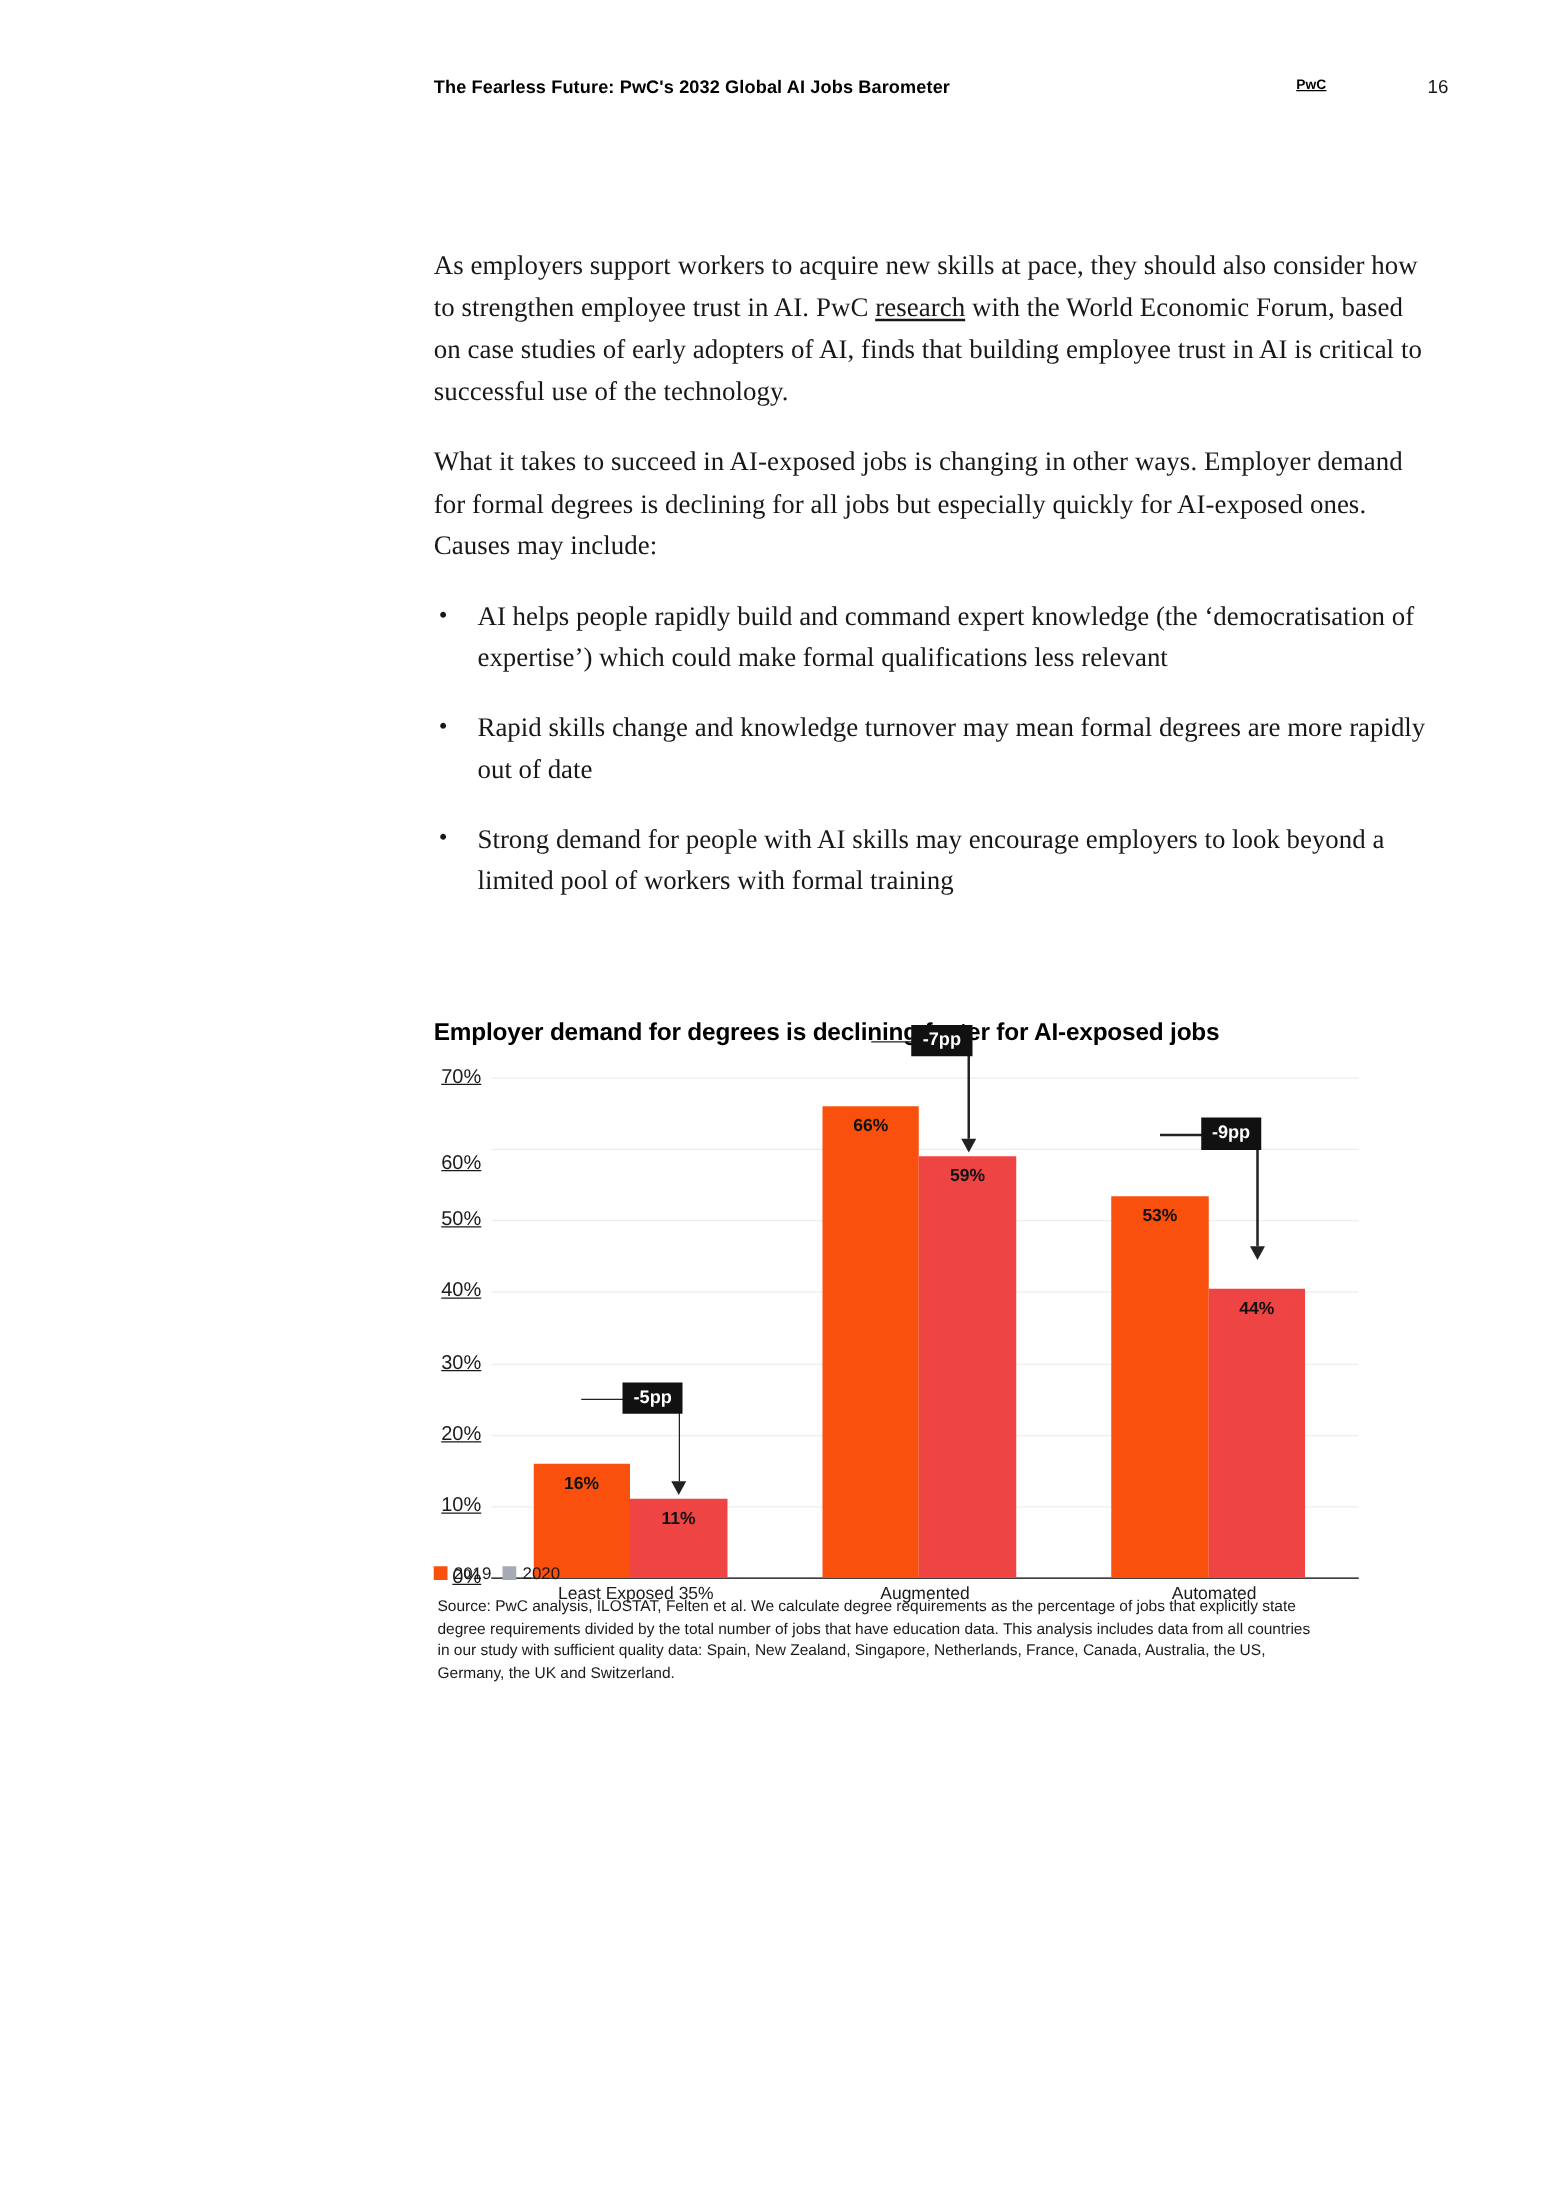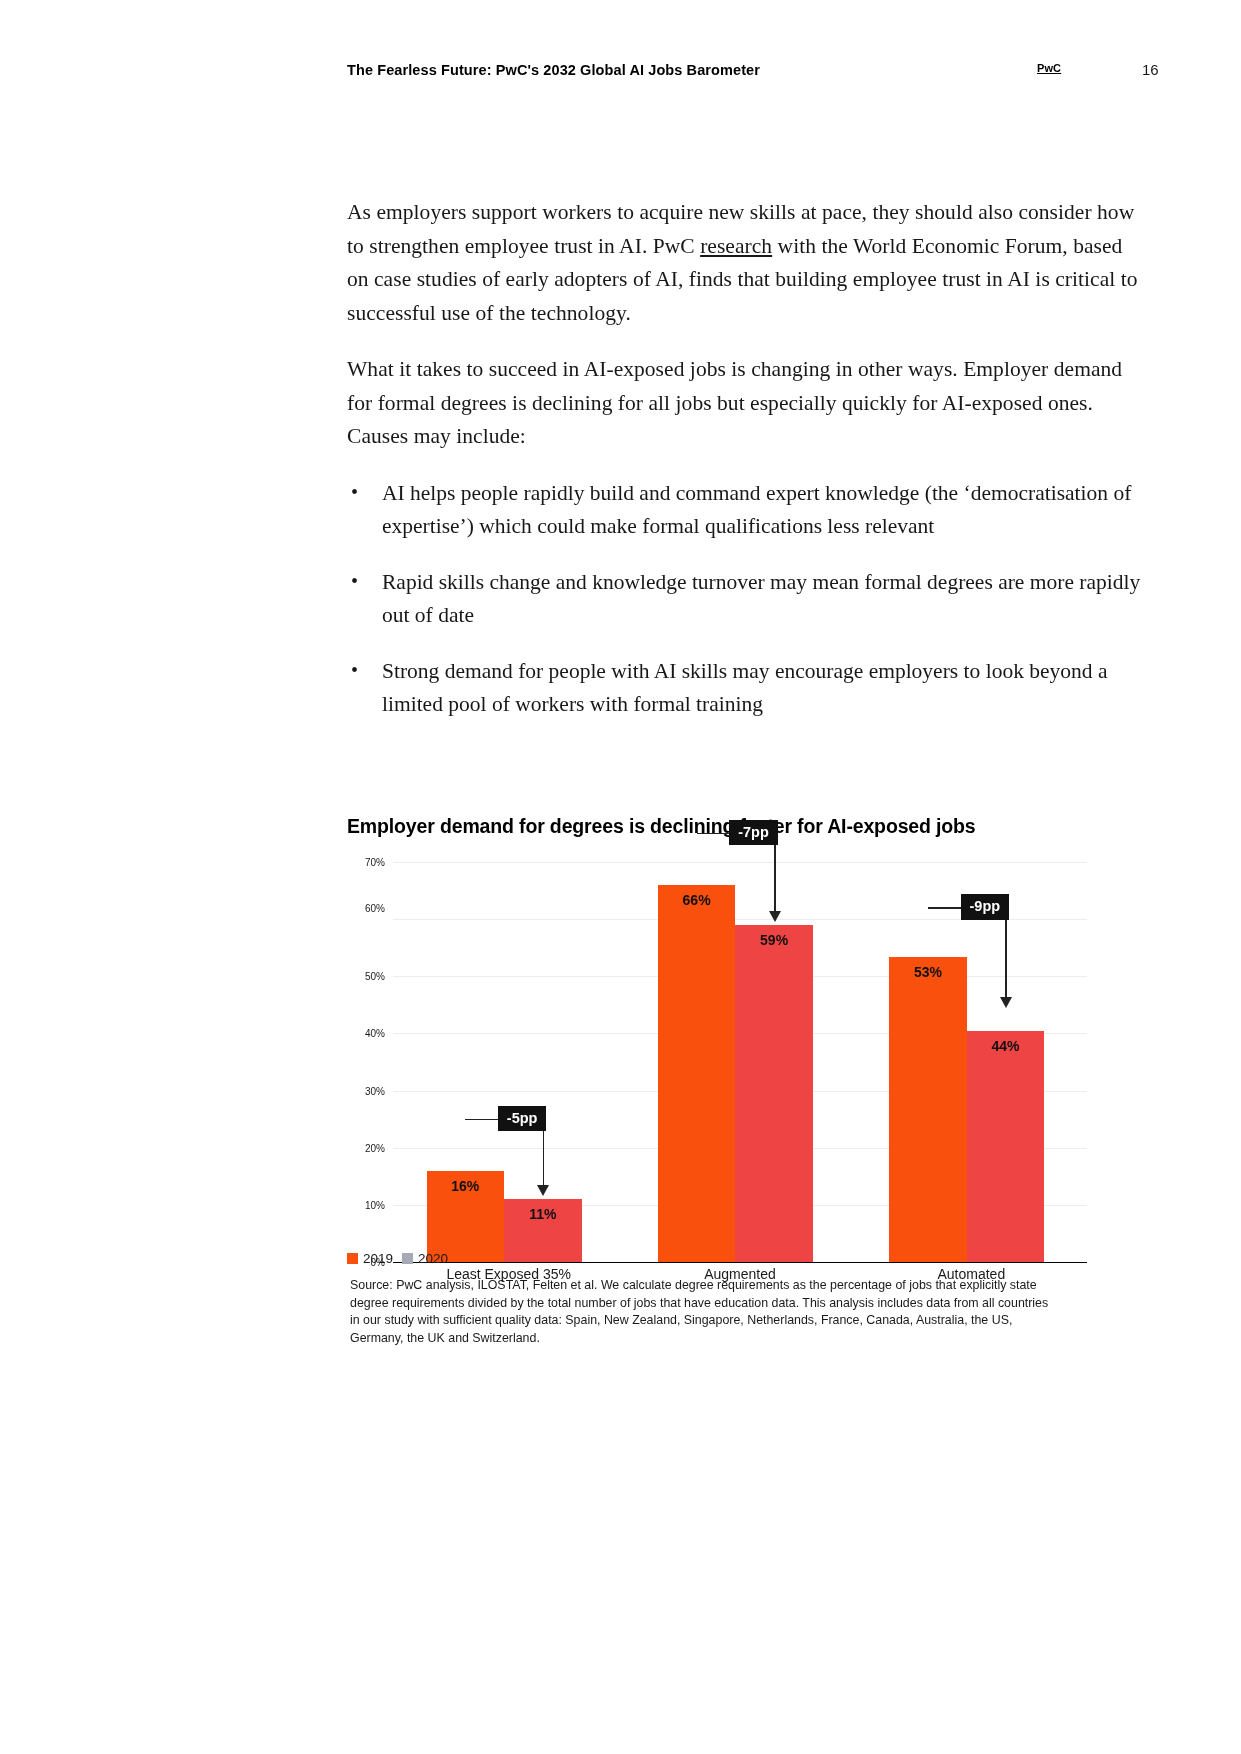--- a/index.html
+++ b/index.html
@@ -113,23 +113,24 @@
     position: absolute;
     left: 0;
     top: 0;
     width: 46px;
     height: 400px;
   }
   .y-tick {
     position: absolute;
     right: 8px;
     transform: translateY(-50%);
-    font-size: 10px;
+    font-size: 16px;
     color: #1a1a1a;
     white-space: nowrap;
+    text-decoration: underline;
   }
   .plot-area {
     position: absolute;
     left: 46px;
     top: 0;
     right: 0;
     height: 400px;
     border-bottom: 1.5px solid #000;
   }
   .gridline {
@@ -278,21 +279,21 @@
   <div class="chart-title">Employer demand for degrees is declining faster for AI-exposed jobs</div>
 
   <div class="plot-wrap">
     <div class="y-axis" id="y-axis">
         <div class="y-tick" style="top: 400px;">0%</div>
         <div class="y-tick" style="top: 342.857px;">10%</div>
         <div class="y-tick" style="top: 285.714px;">20%</div>
         <div class="y-tick" style="top: 228.571px;">30%</div>
         <div class="y-tick" style="top: 171.429px;">40%</div>
         <div class="y-tick" style="top: 114.286px;">50%</div>
-        <div class="y-tick" style="top: 46px;">60%</div>
+        <div class="y-tick" style="top: 69px;">60%</div>
         <div class="y-tick" style="top: 0px;">70%</div>
       </div>
     <div class="plot-area" id="plot-area">
       <div id="gridlines">
           <div class="gridline" style="top: 342.857px;"></div>
           <div class="gridline" style="top: 285.714px;"></div>
           <div class="gridline" style="top: 228.571px;"></div>
           <div class="gridline" style="top: 171.429px;"></div>
           <div class="gridline" style="top: 114.286px;"></div>
           <div class="gridline" style="top: 57.1429px;"></div>

